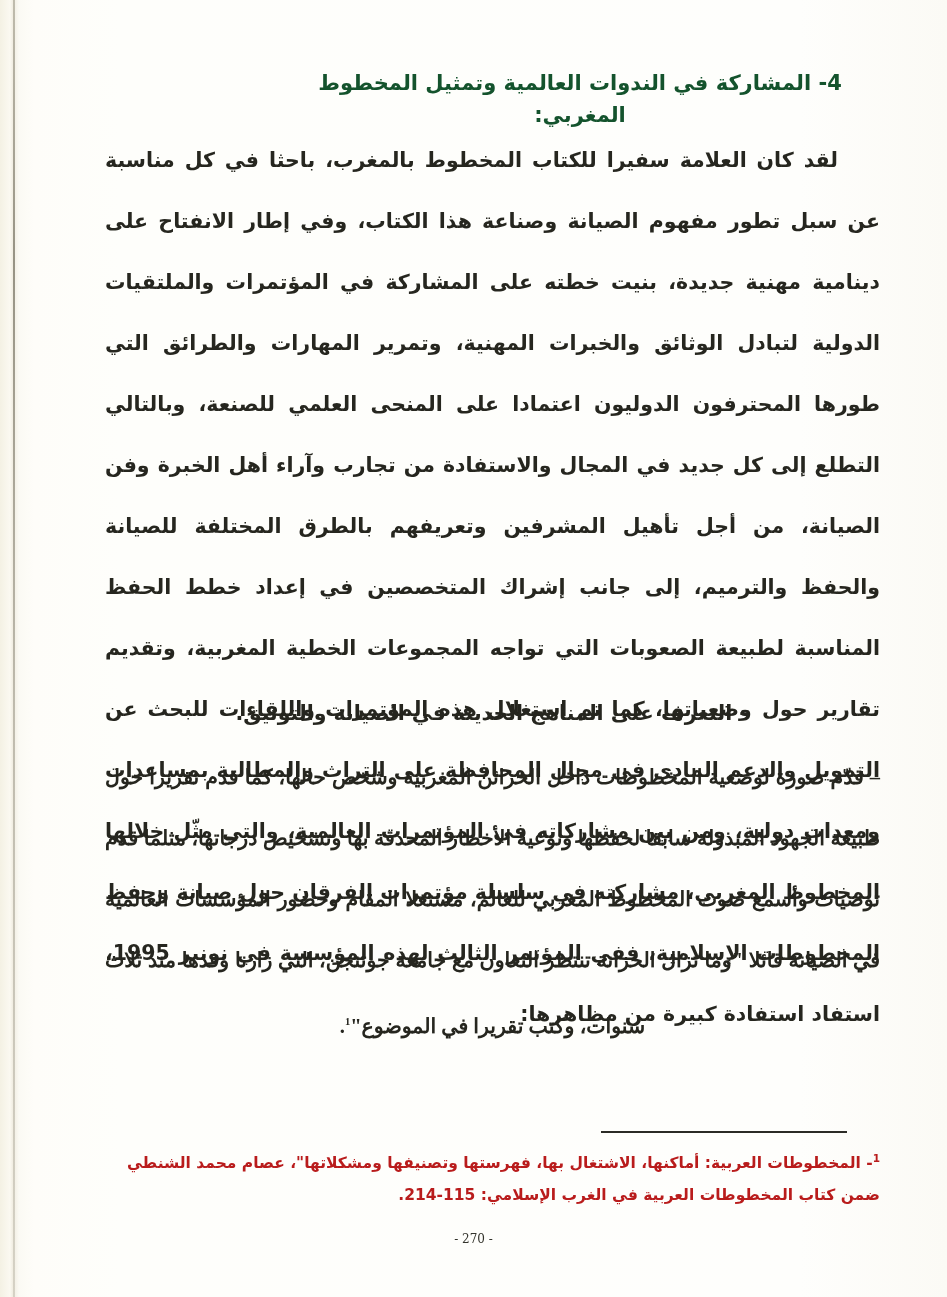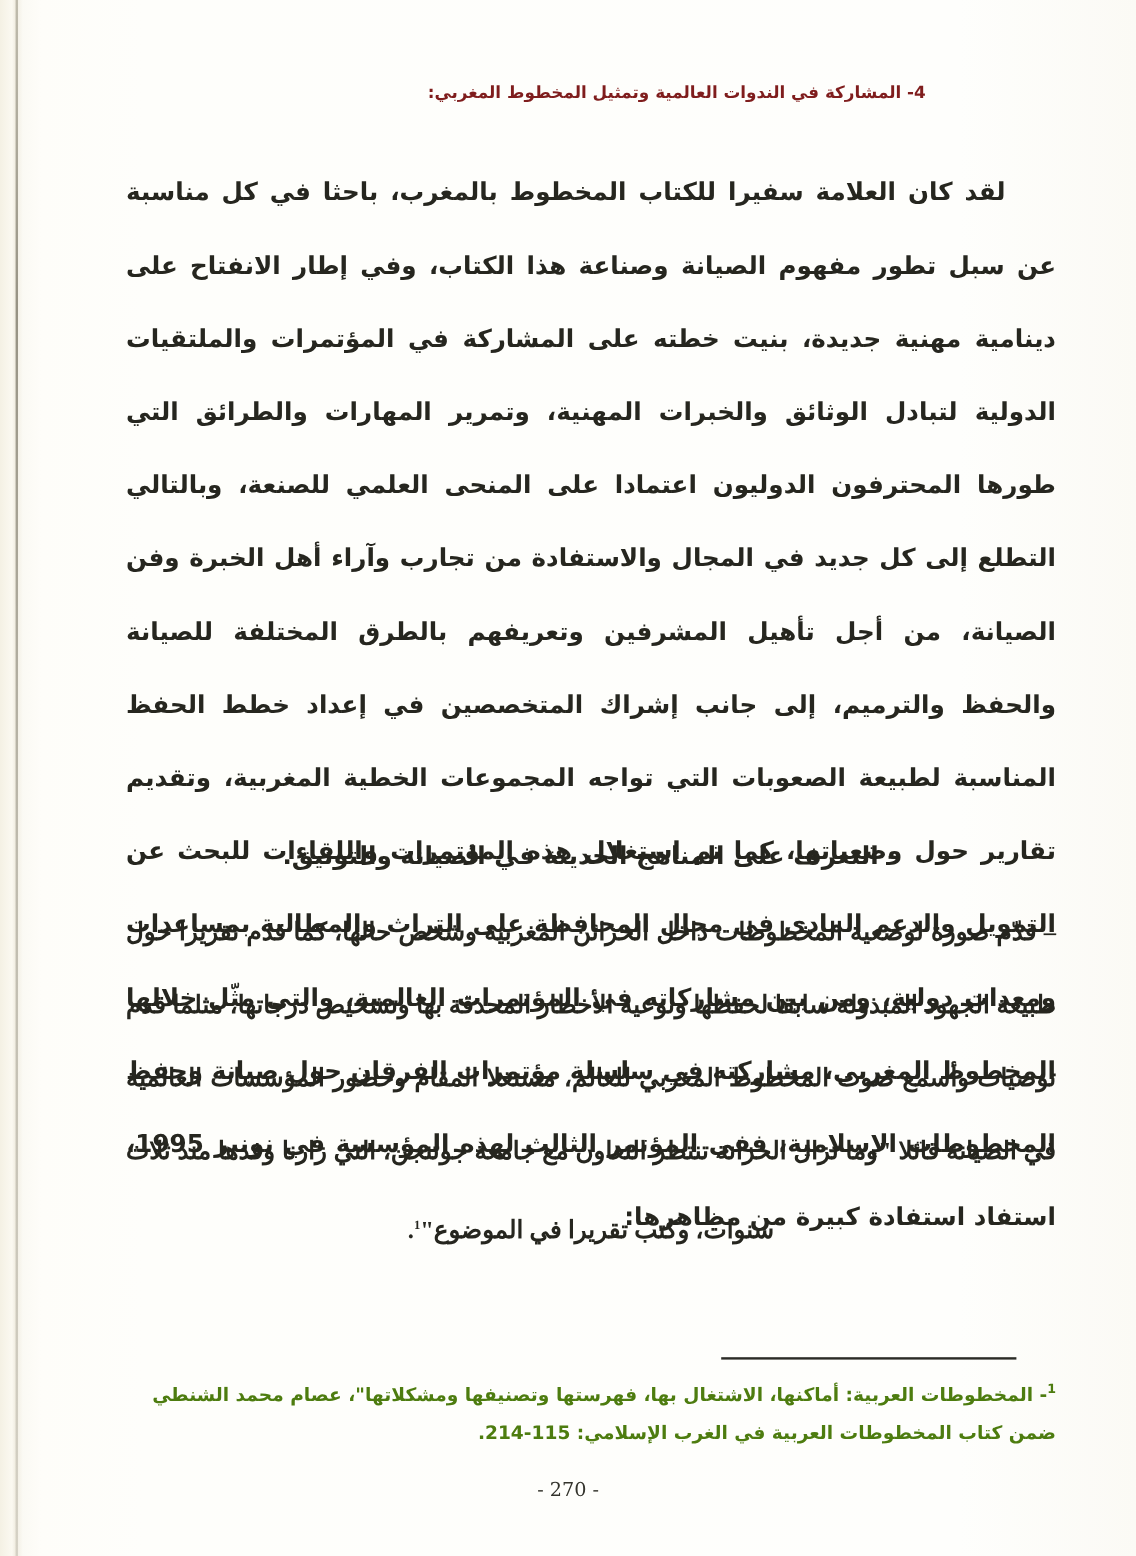--- a/index.html
+++ b/index.html
@@ -47,28 +47,28 @@
     position: absolute;
     left: 0;
     top: 0;
     width: 947px;
     height: 1297px;
     color: #282824;
   }
 
   .heading {
     position: absolute;
-    right: 83px;
+    right: 67px;
     top: 68px;
     width: 600px;
     text-align: center;
-    font-size: 14px;
+    font-size: 21px;
     font-weight: bold;
     letter-spacing: 0px;
-    color: #7f1d1d;
+    color: #14532d;
     line-height: 1.5;
   }
 
   .para {
     position: absolute;
     right: 67px;
     width: 775px;
     text-align: justify;
     text-align-last: right;
     font-size: 20.5px;
@@ -97,21 +97,21 @@
 
   .footnote {
     position: absolute;
     right: 67px;
     top: 1142px;
     width: 775px;
     font-size: 15.5px;
     line-height: 32px;
     text-align: justify;
     text-align-last: right;
-    color: #4d7c0f;
+    color: #b91c1c;
     font-weight: 600;
   }
 
   .footnote .fn-line-2 {
     display: block;
     text-align: center;
   }
 
   .fn-marker {
     font-size: 10.5px;
@@ -119,21 +119,21 @@
     font-weight: bold;
   }
 
   .page-number {
     position: absolute;
     top: 1232px;
     left: 0;
     width: 947px;
     text-align: center;
     font-family: "DejaVu Serif", serif;
-    font-size: 16px;
+    font-size: 12px;
     color: #33332c;
     direction: ltr;
   }
 </style>
 </head>
 <body>
 
 <div id="page">
 
   <div id="paper-tone"></div>

